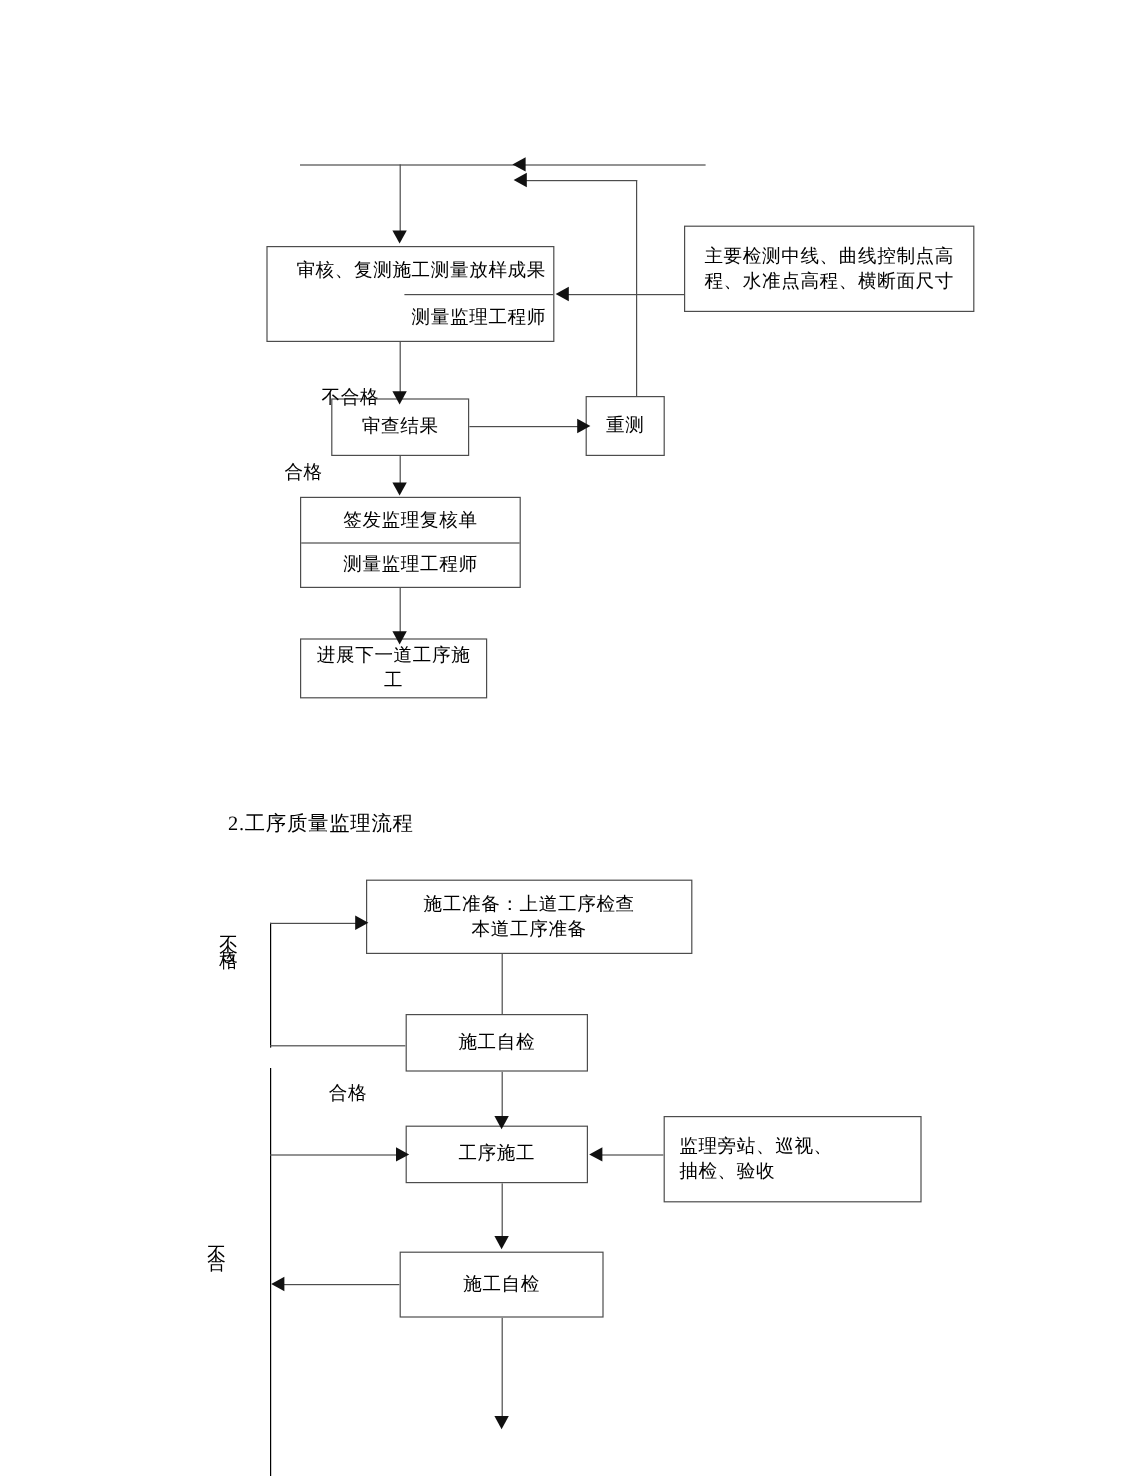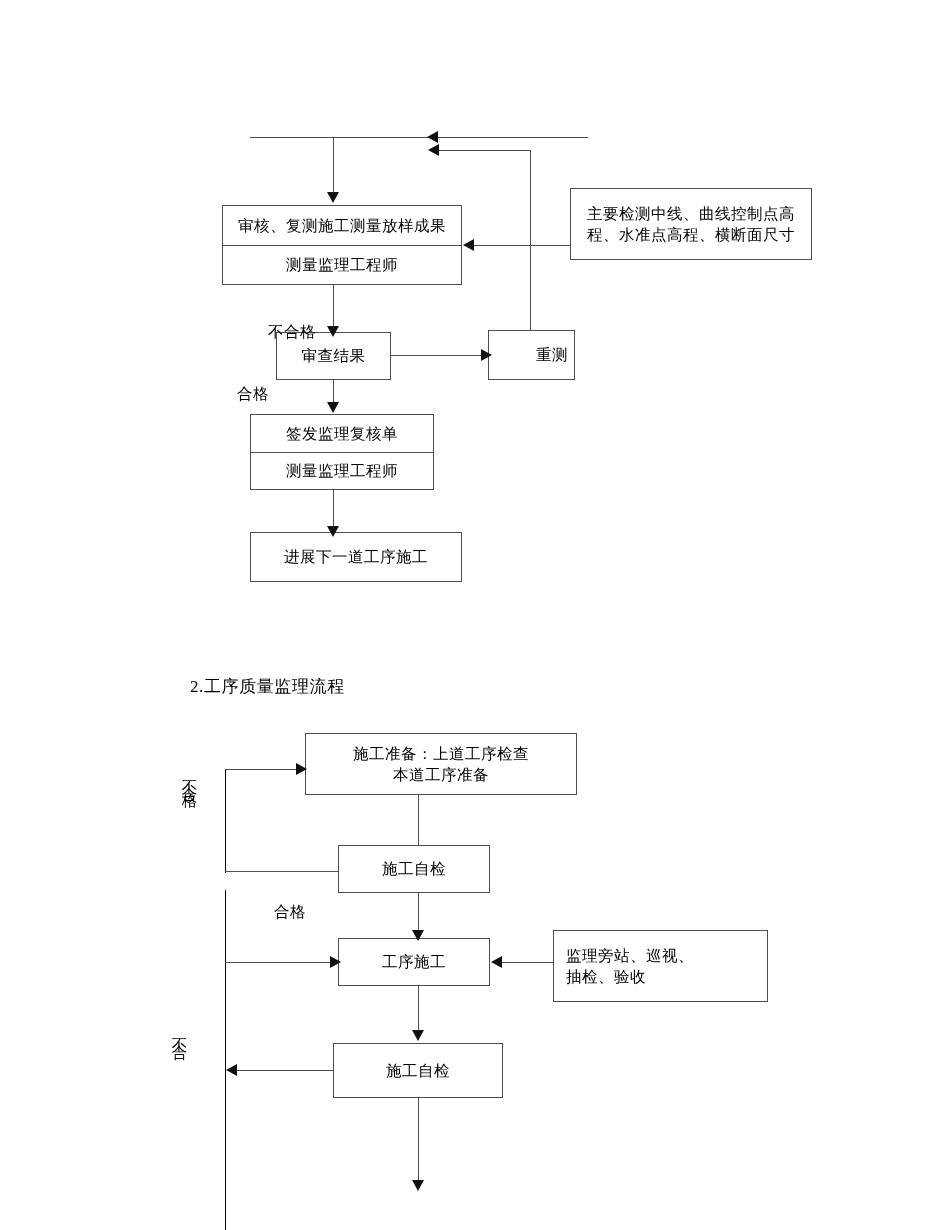--- a/index.html
+++ b/index.html
@@ -119,21 +119,21 @@
 
     <div class="hline" style="left:250px; top:137px; width:338px;"></div>
     <div class="arrow left" style="left:427px; top:131px;"></div>
 
     <div class="hline" style="left:433px; top:150px; width:98px;"></div>
     <div class="arrow left" style="left:428px; top:144px;"></div>
 
     <div class="vline" style="left:333px; top:137px; height:58px;"></div>
     <div class="arrow down" style="left:327px; top:192px;"></div>
 
-    <div class="box" style="left:222px; top:205px; width:240px; height:80px;">
+    <div class="box" style="left:222px; top:205px; width:240px; height:80px;align-items:flex-end;">
       <div class="cell">审核、复测施工测量放样成果</div>
       <div class="cell divider-top">测量监理工程师</div>
     </div>
 
     <div class="box" style="left:570px; top:188px; width:242px; height:72px;">
       <div class="cell">主要检测中线、曲线控制点高
 程、水准点高程、横断面尺寸</div>
     </div>
 
     <div class="hline" style="left:468px; top:245px; width:102px;"></div>
@@ -148,36 +148,36 @@
       <div class="cell">审查结果</div>
     </div>
 
     <div class="label" style="left:268px; top:322px;">不合格</div>
 
     <div class="label" style="left:237px; top:384px;">合格</div>
 
     <div class="hline" style="left:391px; top:355px; width:93px;"></div>
     <div class="arrow right" style="left:481px; top:349px;"></div>
 
-    <div class="box" style="left:488px; top:330px; width:87px; height:50px;align-items:flex-end;">
+    <div class="box" style="left:488px; top:330px; width:66px; height:50px;">
       <div class="cell">重测</div>
     </div>
 
     <div class="vline" style="left:333px; top:355px; height:50px;"></div>
     <div class="arrow down" style="left:327px; top:402px;"></div>
 
     <div class="box" style="left:250px; top:414px; width:184px; height:76px;">
       <div class="cell">签发监理复核单</div>
       <div class="cell divider-top">测量监理工程师</div>
     </div>
 
     <div class="vline" style="left:333px; top:490px; height:40px;"></div>
     <div class="arrow down" style="left:327px; top:526px;"></div>
 
-    <div class="box" style="left:250px; top:532px; width:212px; height:50px;">
+    <div class="box" style="left:250px; top:532px; width:156px; height:50px;">
       <div class="cell">进展下一道工序施工</div>
     </div>
   </div>
 
   <div class="heading" style="left:190px; top:675px;">2.工序质量监理流程</div>
 
   <div>
 
     <div class="box" style="left:305px; top:733px; width:272px; height:62px;">
       <div class="cell">施工准备：上道工序检查

